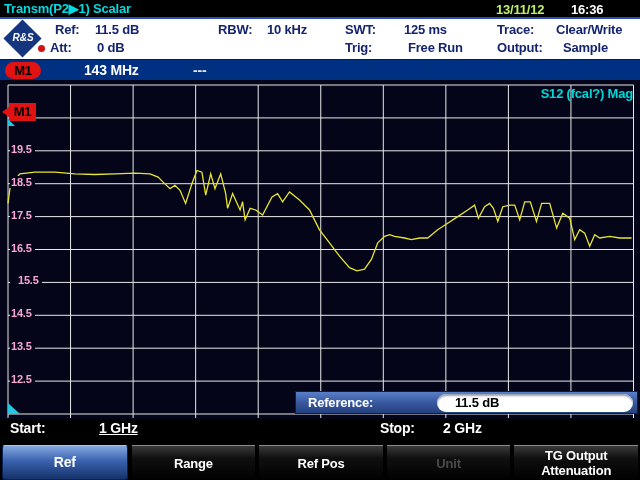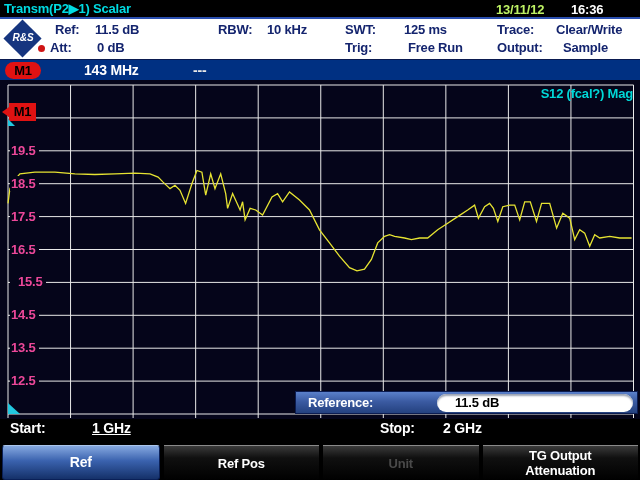--- a/index.html
+++ b/index.html
@@ -37,41 +37,41 @@
 
   
   .markerbar { left:0; top:59px; width:640px; height:21px; background:#003082; border-top:1px solid #0a1a50; z-index:6; }
   .m1-pill { position:absolute; left:5px; top:2px; width:36px; height:17px; background:#e01212; border-radius:9px;
              color:#000; font-size:13px; text-align:center; line-height:17px; }
   .mk-freq { position:absolute; left:84px; top:2px; color:#fff; font-size:14px; }
   .mk-val  { position:absolute; left:193px; top:2px; color:#e8e8e8; font-size:14px; }
 
   
   #chart-svg { left:0; top:0; width:640px; height:444px; z-index:1; pointer-events:none; }
-  .ylab { position:absolute; left:10px; color:#ec4899; font-size:13px; background:#05051a; padding:0 3px 0 1px; z-index:3; }
+  .ylab { position:absolute; left:10px; color:#f9a8d4; font-size:11px; background:#05051a; padding:0 3px 0 1px; z-index:3; }
   .s12 { left:470px; top:86px; width:163px; text-align:right; color:#00d8d8; font-size:13px; z-index:3; }
   .m1-badge { left:9px; top:103px; width:27px; height:18px; background:#e01212; color:#000; font-size:13px;
               text-align:center; line-height:18px; z-index:4; }
   .m1-arrow { left:2px; top:107px; width:0; height:0; border-top:5px solid transparent; border-bottom:5px solid transparent;
               border-right:7px solid #e01212; z-index:4; }
   .tri-cyan-sm { left:8px; top:119px; width:0; height:0; border-bottom:7px solid #22c8e0; border-right:7px solid transparent; z-index:4; }
   .tri-cyan-lg { left:8px; top:403px; width:0; height:0; border-bottom:11px solid #22c8e0; border-right:12px solid transparent; z-index:4; }
 
   
   .refbar { left:295px; top:391px; width:343px; height:23px; z-index:5;
             background:linear-gradient(180deg,#5a80ca 0%,#3b5ba2 45%,#24417f 100%);
             border:1px solid #0c1c50; border-radius:0; }
   .refbar-label { position:absolute; left:12px; top:3px; color:#fff; font-size:13px; }
   .ref-pill { position:absolute; left:141px; top:2px; width:196px; height:18px; background:#fff; border-radius:9px;
               box-shadow:inset 0 2px 2px #9aa2b2; }
   .ref-pill-text { position:absolute; left:18px; top:1px; color:#000; font-size:13px; }
 
   
   .st { color:#fff; font-size:14px; z-index:6; }
-  .start-l { left:10px;  top:420px; }  .start-v { left:92px;  top:420px;text-decoration:underline; }
+  .start-l { left:10px;  top:420px; }  .start-v { left:99px;  top:420px;text-decoration:underline; }
   .stop-l  { left:380px; top:420px; }  .stop-v  { left:443px; top:420px; }
 
   
   .softkeys { left:0; top:444px; width:640px; height:36px; background:#000; display:flex; z-index:6; }
   .skey { flex:1 1 0; margin:1px 2px 0 2px; display:flex; flex-direction:column; align-items:center; justify-content:center;
           background:linear-gradient(180deg,#3a3a3a 0%,#101010 35%,#000 100%);
           border-top:1px solid #8a8a8a; color:#fff; font-size:13px; line-height:15px; text-align:center; cursor:pointer; }
   .skey.selected { background:linear-gradient(180deg,#85a8e0 0%,#3a62ae 45%,#153169 100%);
                    border:1px solid #0a2058; border-top-color:#aac6ec; border-radius:3px; font-size:14px; }
   .skey.disabled { color:#4a4a4a; }
@@ -172,20 +172,24 @@
   <span class="abs st start-v">1 GHz</span>
   <span class="abs st stop-l">Stop:</span>
   <span class="abs st stop-v">2 GHz</span>
 
   <div class="abs softkeys">
     <div class="skey selected">
       <span>Ref</span>
         <span></span>
     </div>
     <div class="skey">
+      <span>Range</span>
+        <span></span>
+    </div>
+    <div class="skey">
       <span>Ref Pos</span>
         <span></span>
     </div>
     <div class="skey disabled">
       <span>Unit</span>
         <span></span>
     </div>
     <div class="skey">
       <span>TG Output</span>
         <span>Attenuation</span>

